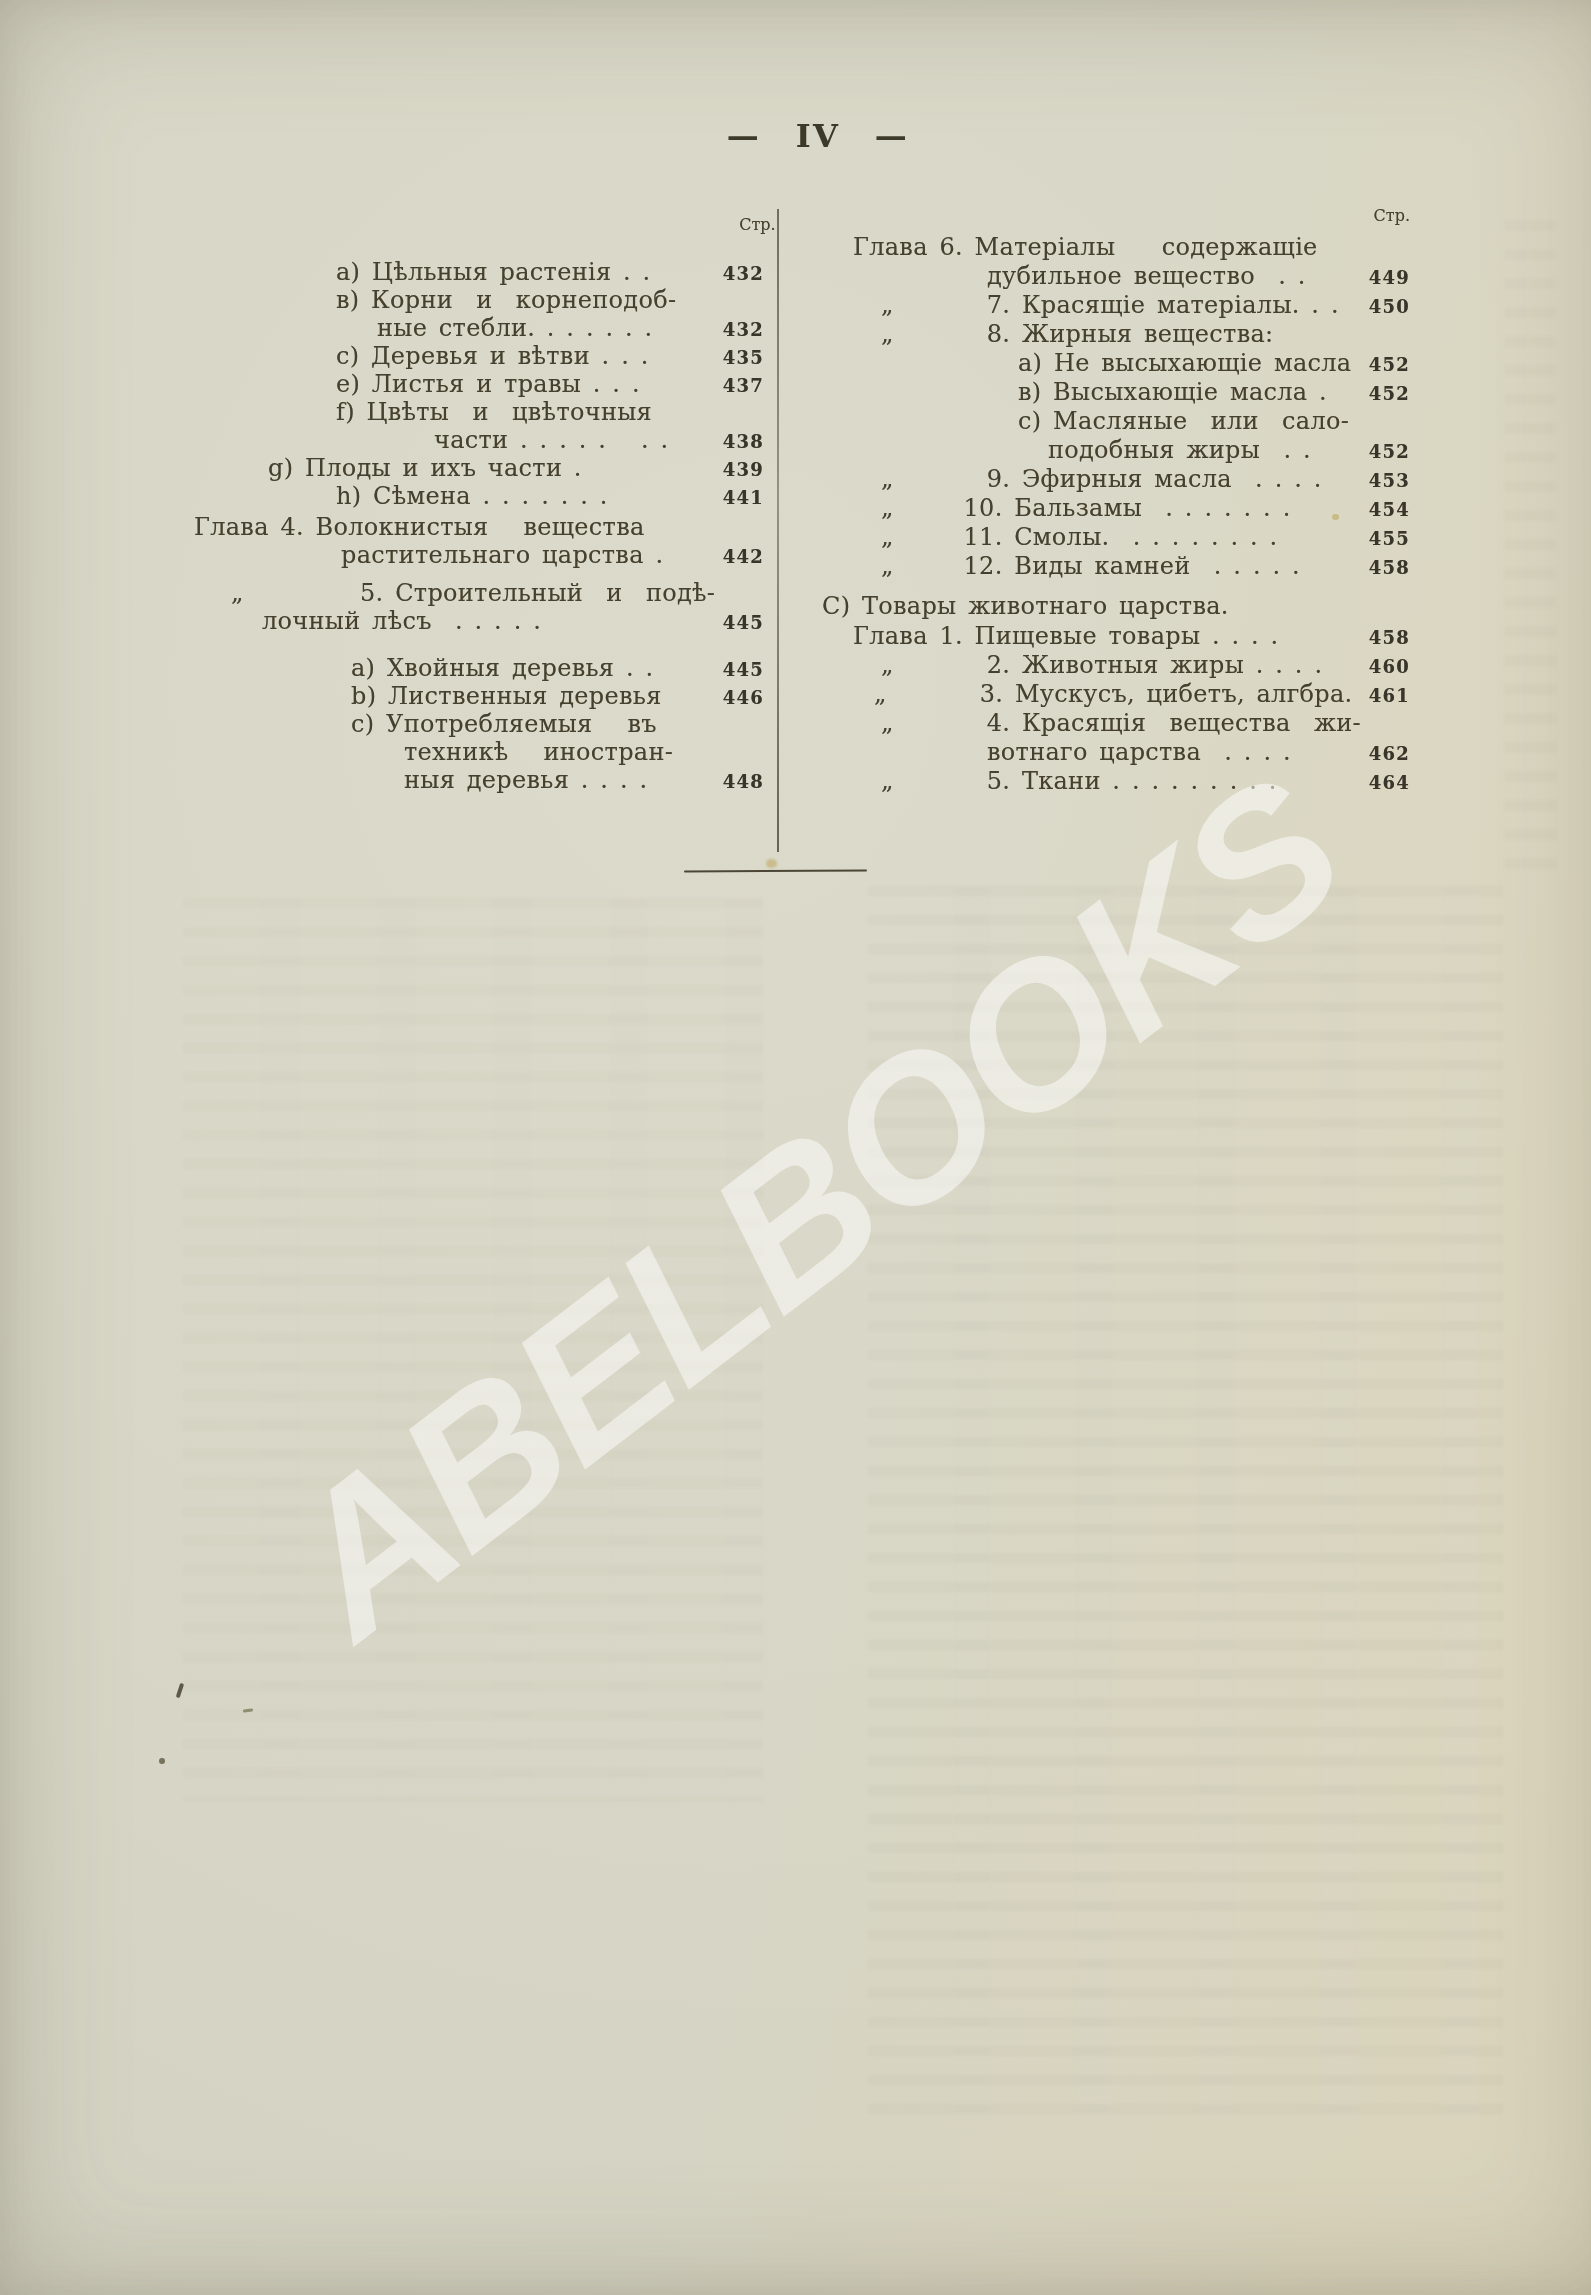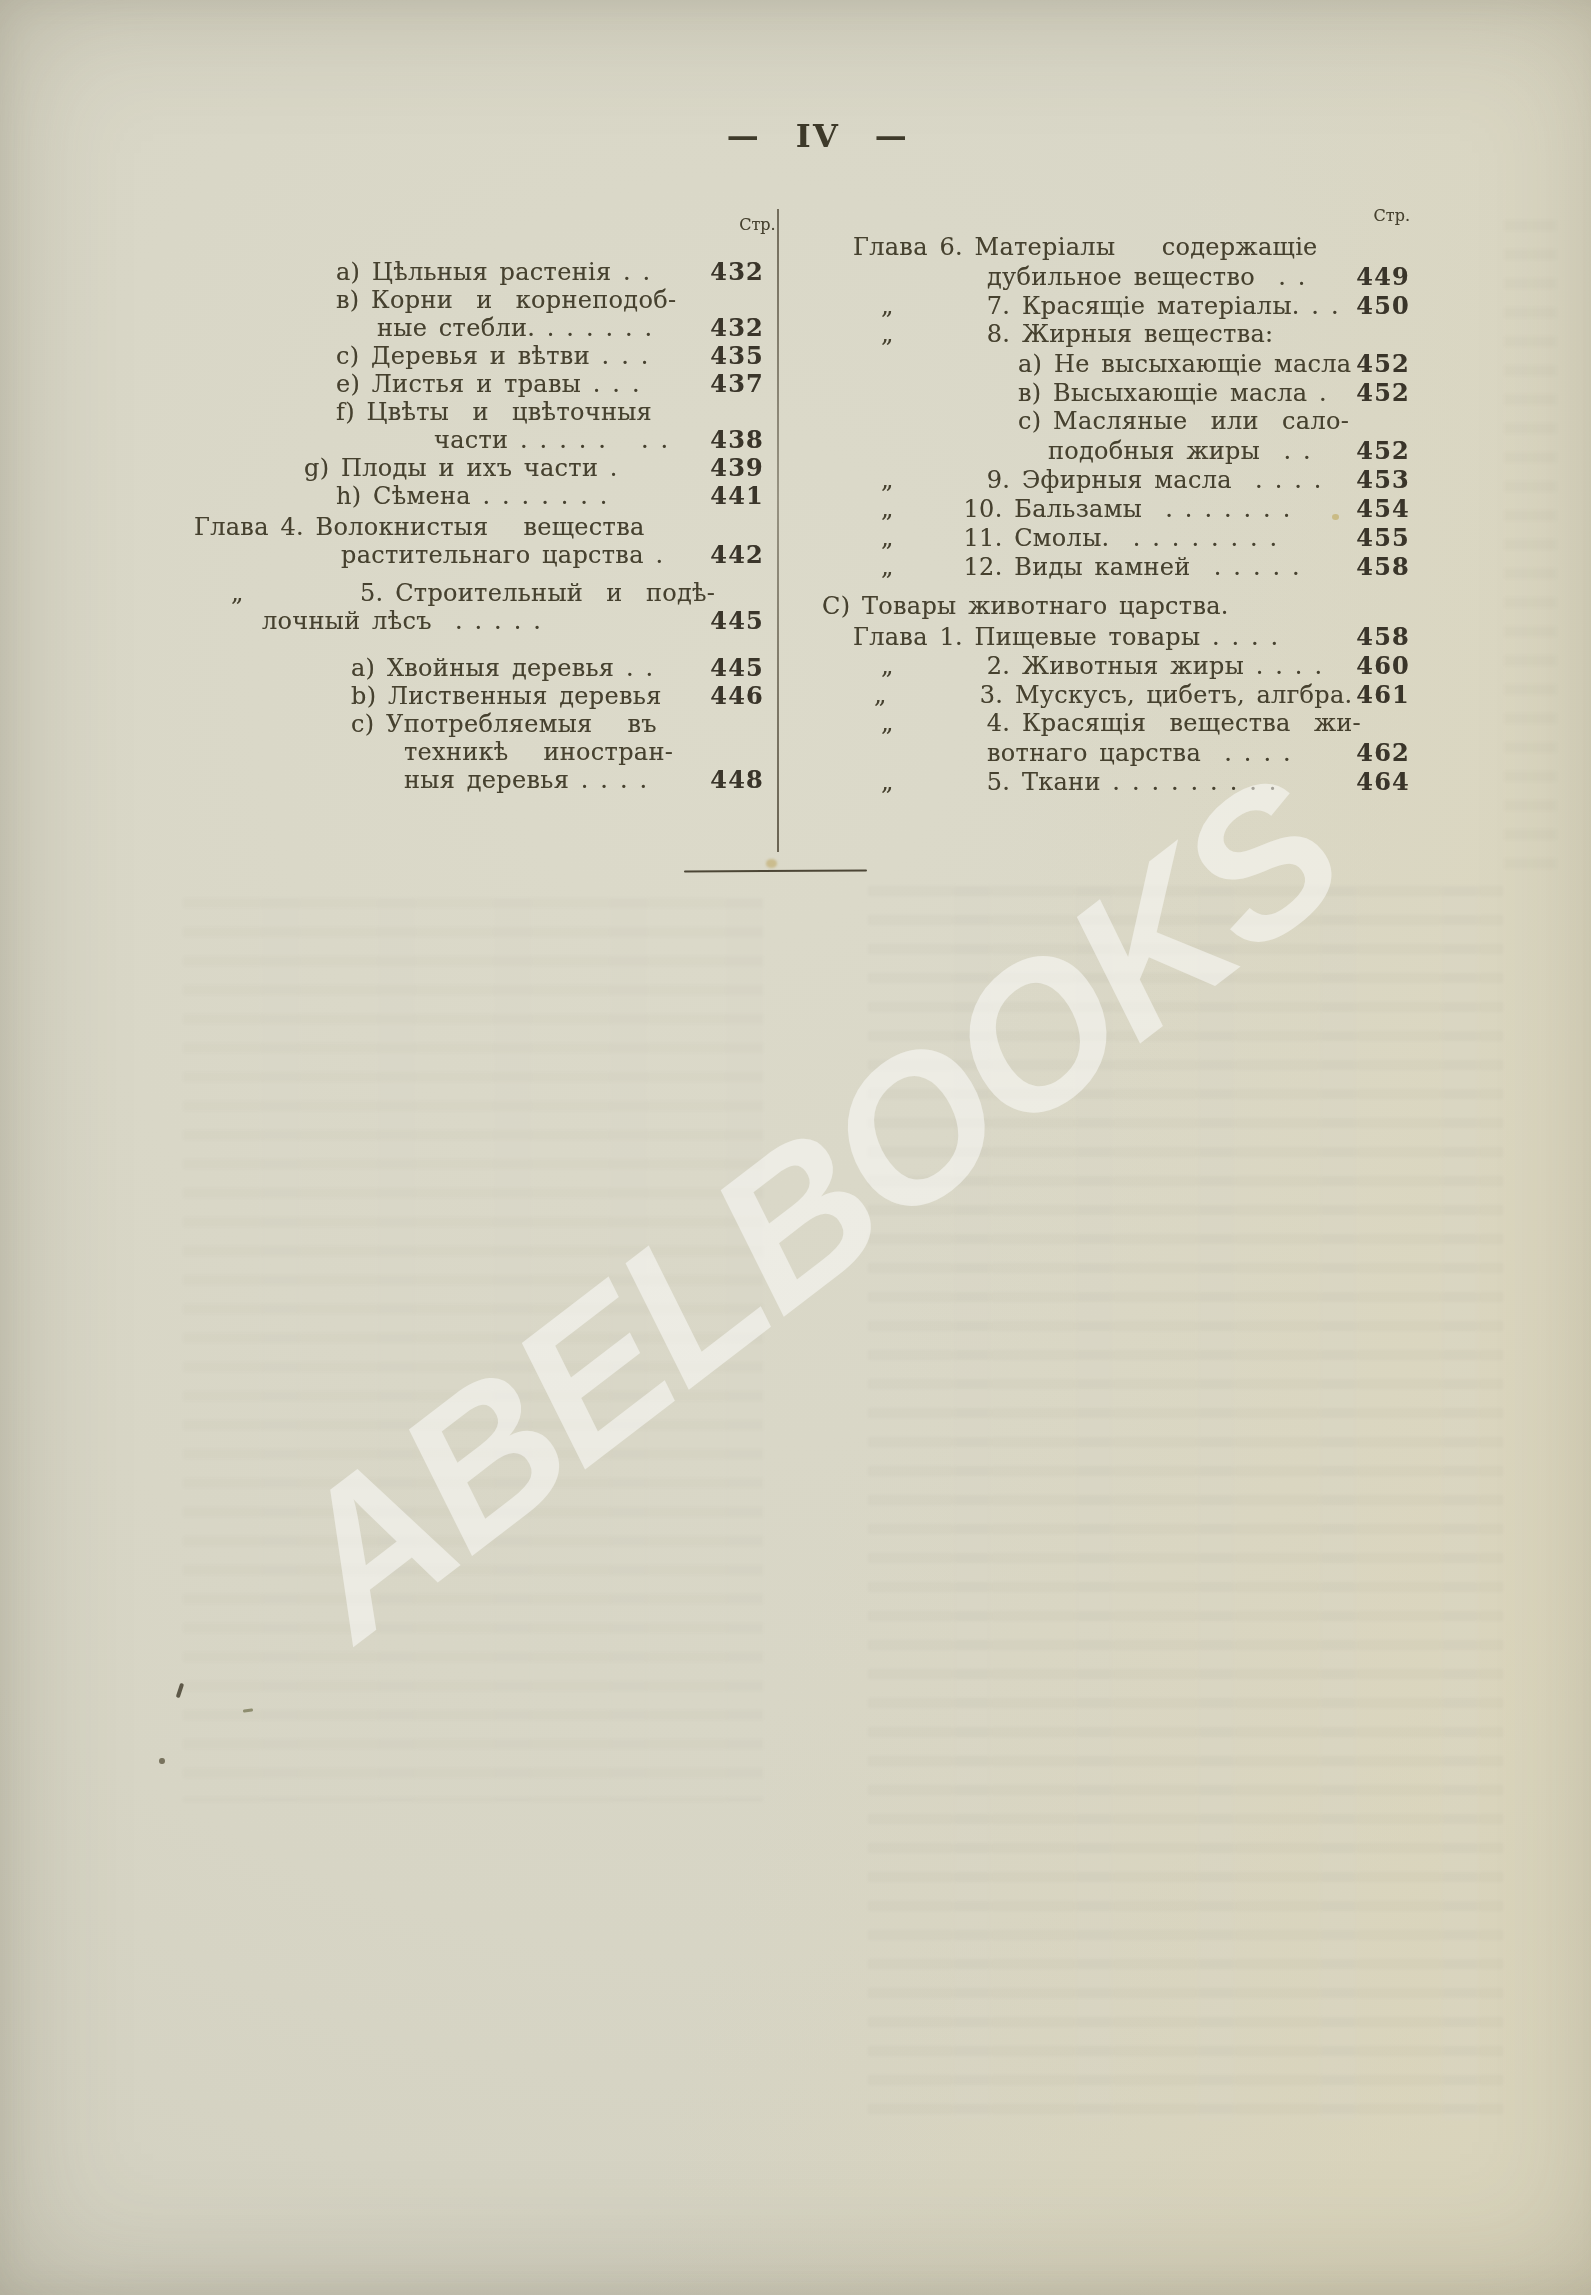--- a/index.html
+++ b/index.html
@@ -19,21 +19,21 @@
     position:absolute;top:117px;left:0;width:1592px;box-sizing:border-box;padding-left:44px;
     text-align:center;font-size:32px;font-weight:bold;letter-spacing:2.4px;word-spacing:21px;
     color:#3e3a2a;z-index:2;
   }
   .col{position:absolute;display:flex;flex-direction:column;z-index:2;}
   .col-left{left:194px;top:211px;width:570px;}
   .col-right{left:822px;top:202px;width:588px;}
   .line{display:flex;align-items:baseline;height:28px;line-height:28px;font-size:24px;}
   .col-right .line{height:29px;line-height:29px;}
   .txt{white-space:pre;word-spacing:3.7px;letter-spacing:0.3px;text-shadow:0 0 0.6px rgba(62,56,38,.35);}
-  .num{margin-left:auto;font-weight:700;font-size:24px;color:#3a352a;letter-spacing:1.2px;
+  .num{margin-left:auto;font-weight:700;font-size:18px;color:#3a352a;letter-spacing:1.2px;
        text-shadow:0 0 0.6px rgba(50,45,30,.4);}
   .str-label{text-align:right;font-size:16px;height:28px;line-height:28px;
        text-shadow:0 0 0.6px rgba(62,56,38,.35);}
   .col-left .str-label{margin-right:-11.6px;margin-bottom:19px;}
   .col-right .str-label{margin-bottom:3.1px;}
   .divider{position:absolute;left:777px;top:209px;width:1.8px;height:643px;z-index:1;
     background:linear-gradient(180deg, rgba(86,79,62,.78), rgba(86,79,62,.52) 45%, rgba(86,79,62,.85));}
   .mid-rule{position:absolute;left:684px;top:870px;width:183px;height:2.4px;z-index:2;
     background:#4c4636;border-radius:1.2px;transform:rotate(-.25deg);}
   .watermark{
@@ -97,21 +97,21 @@
         </div>
         <div class="line">
           <span class="txt" style="margin-left: 142px;">f) Цвѣты  и  цвѣточныя</span>
           <span class="num"></span>
         </div>
         <div class="line">
           <span class="txt" style="margin-left: 240px;">части . . . . .   . .</span>
           <span class="num">438</span>
         </div>
         <div class="line">
-          <span class="txt" style="margin-left: 110px;">g) Плоды и ихъ части .</span>
+          <span class="txt" style="margin-left: 74px;">g) Плоды и ихъ части .</span>
           <span class="num">439</span>
         </div>
         <div class="line">
           <span class="txt" style="margin-left: 142px;">h) Сѣмена . . . . . . .</span>
           <span class="num">441</span>
         </div>
         <div class="line" style="margin-top: 3.1px;">
           <span class="txt" style="margin-left: 0px;">Глава 4. Волокнистыя   вещества</span>
           <span class="num"></span>
         </div>

